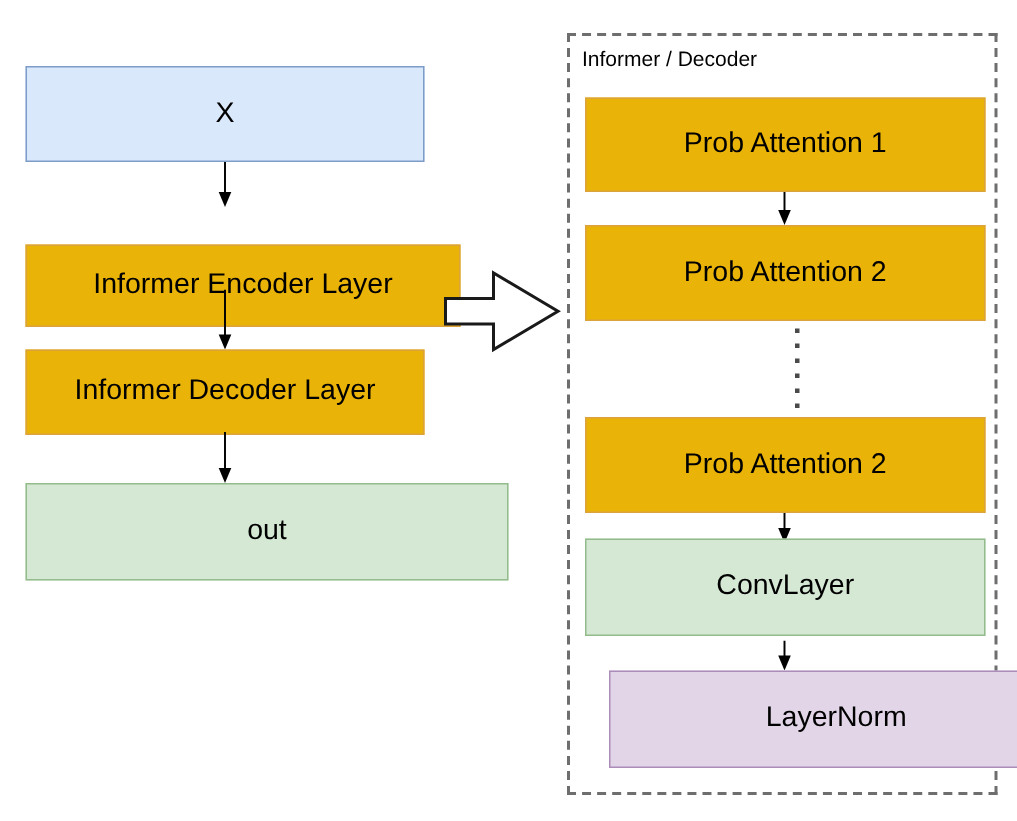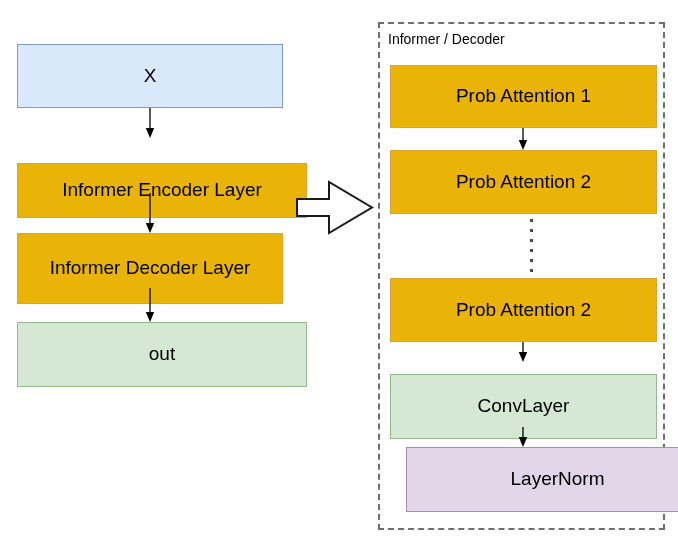--- a/index.html
+++ b/index.html
@@ -19,22 +19,22 @@
     white-space: nowrap;
   }
   .fill-blue   { background:#dae8fc; border:1.5px solid #7d9cc8; }
   .fill-orange { background:#eab308; border:1.5px solid #dca33d; }
   .fill-green  { background:#d5e8d4; border:1.5px solid #93bb8c; }
   .fill-purple { background:#e1d5e7; border:1.5px solid #ab8cba; }
 
   
   .node-x       { left:17px;  top:44px;  width:266px; height:64px; }
   .node-enc     { left:17px;  top:138px; width:290px; height:55px;margin-top:25px; }
-  .node-dec     { left:17px;  top:233px; width:266px; height:71px; }
-  .node-out     { left:17px;  top:322px; width:290px; height:65px; }
+  .node-dec     { left:17px;  top:233px; width:266px; height:57px; }
+  .node-out     { left:17px;  top:322px; width:322px; height:65px; }
 
   .connector { position:absolute; }
   .conn-1 { left:144px; top:108px; }
   .conn-2 { left:144px; top:193px; }
   .conn-3 { left:144px; top:288px; }
 
   
   .expand-arrow { position:absolute; left:295px; top:180px; }
 
   
@@ -44,21 +44,21 @@
     border:2px dashed #6e6e6e;
     box-sizing:border-box;
   }
   .panel-title {
     position:absolute; left:8px; top:7px;
     font-size:14px; color:#000000; white-space:nowrap;
   }
   .node-pa1  { left:10px; top:41px;  width:267px; height:63px; }
   .node-pa2  { left:10px; top:126px; width:267px; height:64px; }
   .node-pa2b { left:10px; top:254px; width:267px; height:64px; }
-  .node-conv { left:10px; top:350px; width:267px; height:65px; }
+  .node-conv { left:10px; top:335px; width:267px; height:65px; }
   .node-ln   { left:26px; top:423px; width:303px; height:65px; }
 
   .conn-r1 { left:137px; top:104px; }
   .conn-r2 { left:137px; top:318px; }
   .conn-r3 { left:137px; top:403px; }
 
   .ellipsis {
     position:absolute; left:150px; top:195px;
     display:flex; flex-direction:column; gap:7px; align-items:center;
   }

